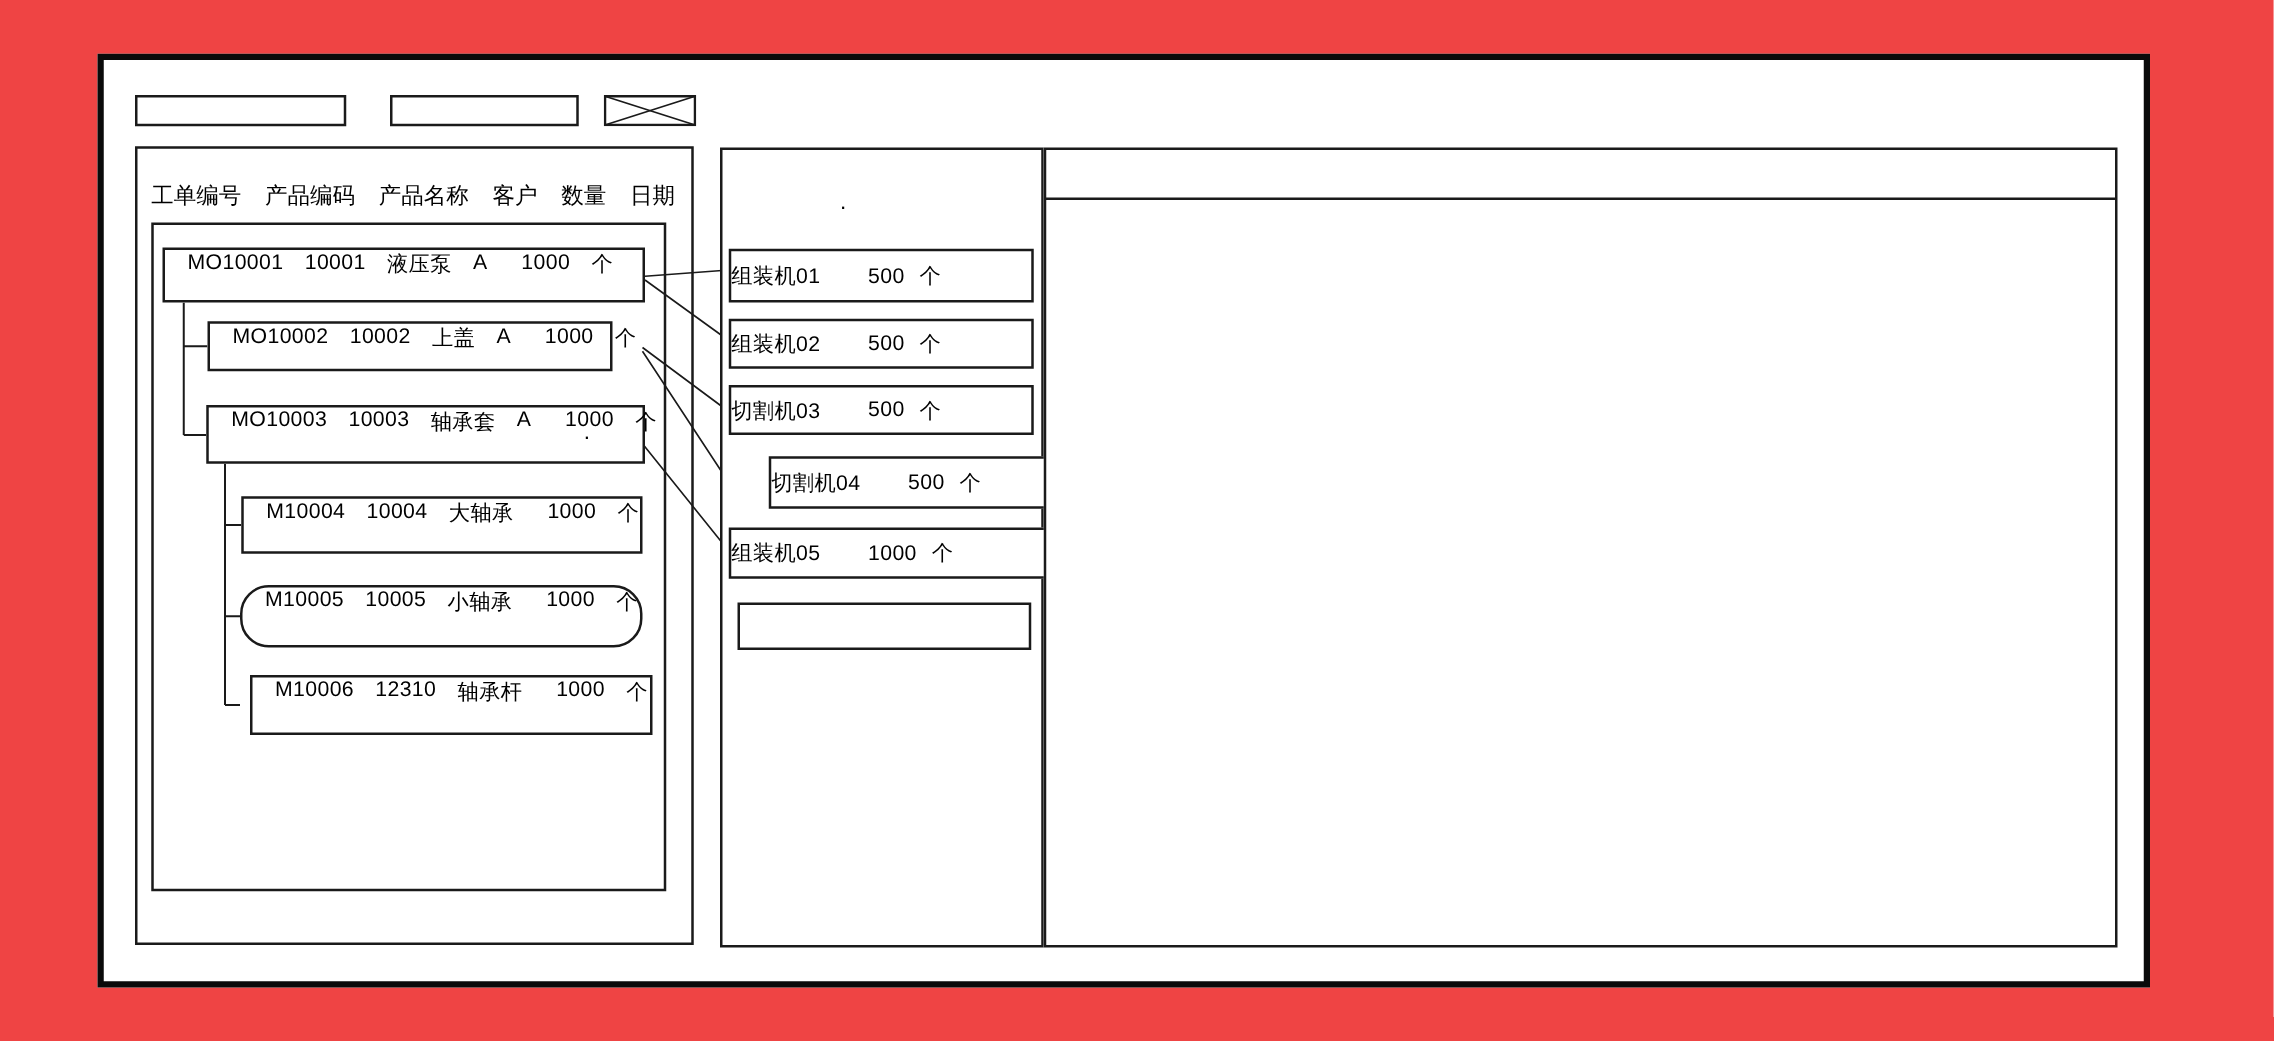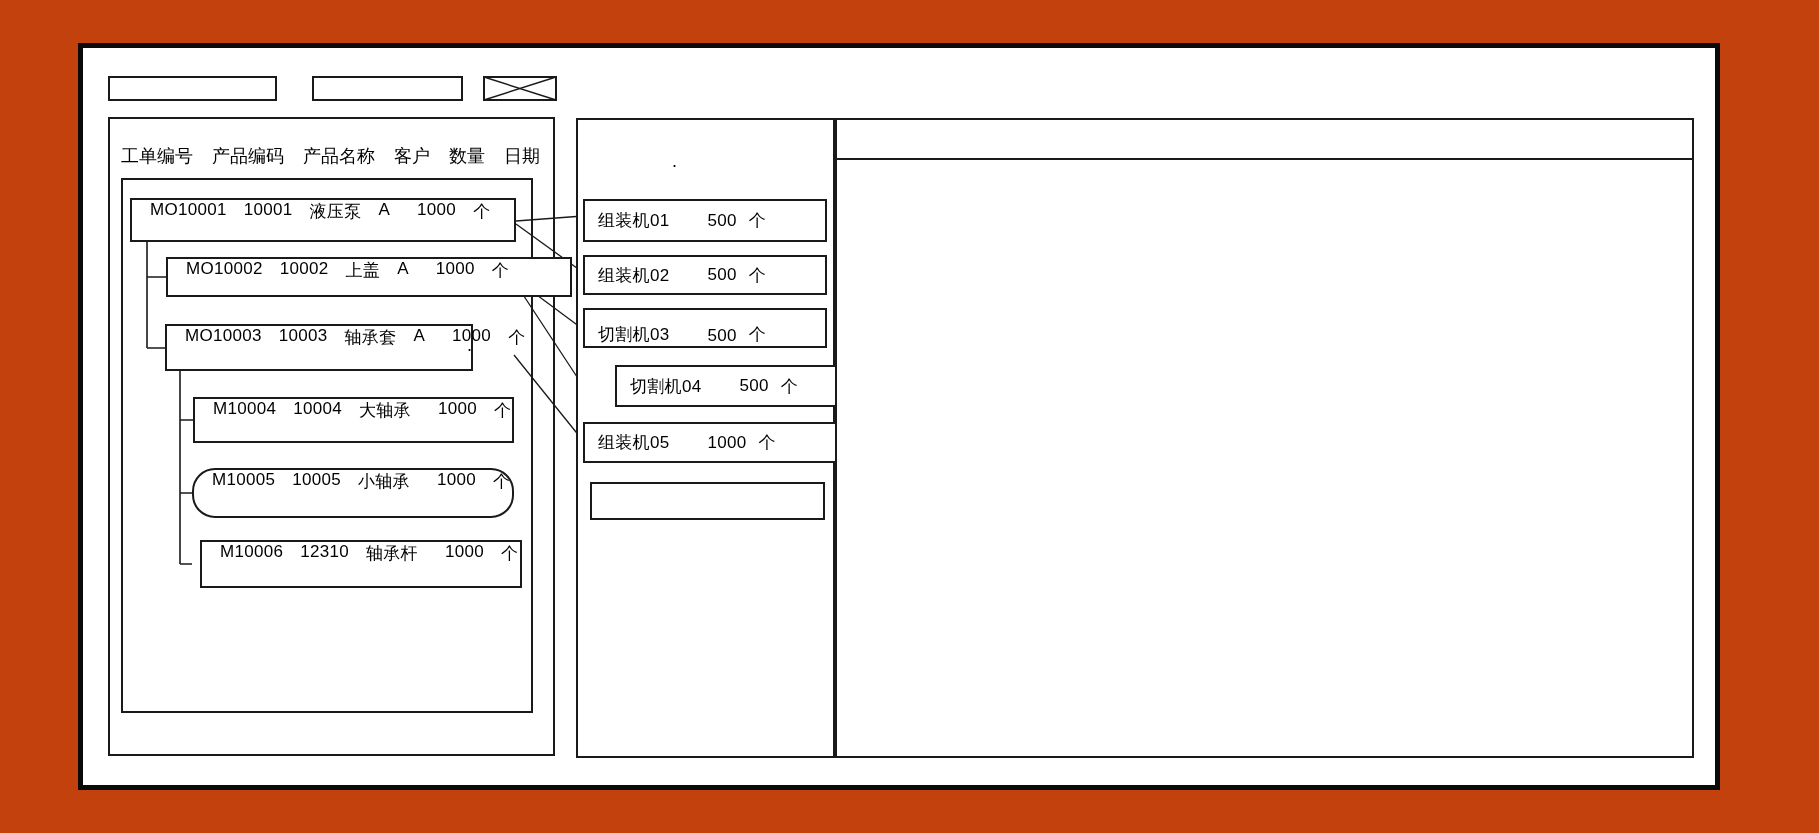--- a/index.html
+++ b/index.html
@@ -1,36 +1,36 @@
 <!DOCTYPE html>
 <html><head>
 <meta charset="utf-8">
 <style>
   html,body{margin:0;padding:0;background:#fff;}
   .page{
-    position:relative;width:1819px;height:833px;background:#c2410c;
+    position:relative;width:1819px;height:833px;background:#ef4444;
     font-family:"Liberation Sans","DejaVu Sans",sans-serif;color:#000;
     overflow:hidden;
   }
   .abs{position:absolute;box-sizing:border-box;}
   .frame{border:5px solid #0a0a0a;background:#fff;}
   .panel{border:2px solid #1a1a1a;background:#fff;}
   .inbox{border:2px solid #1a1a1a;background:#fff;}
   .treewrap{border:2px solid #1a1a1a;background:#fff;}
   .tree-box{
     border:2px solid #1a1a1a;background:#fff;
     display:flex;white-space:nowrap;
     gap:17px;padding-left:18px;font-size:17px;letter-spacing:.3px;
   }
   .tree-box span:empty{display:none;}
   .tree-box .qty{margin-left:10px;}
   .machine-box{
     border:2px solid #1a1a1a;background:#fff;
     display:flex;align-items:center;white-space:nowrap;
-    gap:12px;padding-left:13px;font-size:17px;letter-spacing:.3px;
+    gap:12px;font-size:17px;letter-spacing:.3px;
   }
   .machine-box .mqty{margin-left:26px;}
   .cols{display:flex;gap:19px;font-size:18px;white-space:nowrap;align-items:center;}
   .divline{border-top:2px solid #1a1a1a;height:0;}
   svg.overlay{position:absolute;left:0;top:0;pointer-events:none;}
   .dot{font-size:18px;line-height:10px;}
 </style>
 </head>
 <body>
 
@@ -74,29 +74,29 @@
   </svg>
 
   <div class="abs tree-box" style="left:130px;top:198px;width:386px;height:44px;">
     <span>MO10001</span>
     <span>10001</span>
     <span>液压泵</span>
     <span>A</span>
     <span class="qty">1000</span>
     <span>个</span>
   </div>
-  <div class="abs tree-box" style="left:166px;top:257px;width:406px;height:40px;">
+  <div class="abs tree-box" style="left:166px;top:257px;width:324px;height:40px;">
     <span>MO10002</span>
     <span>10002</span>
     <span>上盖</span>
     <span>A</span>
     <span class="qty">1000</span>
     <span>个</span>
   </div>
-  <div class="abs tree-box" style="left:165px;top:324px;width:308px;height:47px;">
+  <div class="abs tree-box" style="left:165px;top:324px;width:351px;height:47px;">
     <span>MO10003</span>
     <span>10003</span>
     <span>轴承套</span>
     <span>A</span>
     <span class="qty">1000</span>
     <span>个</span>
   </div>
   <div class="abs tree-box" style="left:193px;top:397px;width:321px;height:46px;">
     <span>M10004</span>
     <span>10004</span>
@@ -130,21 +130,21 @@
   <div class="abs machine-box" style="left:583px;top:199px;width:244px;height:43px;">
     <span>组装机01</span>
     <span class="mqty">500</span>
     <span>个</span>
   </div>
   <div class="abs machine-box" style="left:583px;top:255px;width:244px;height:40px;">
     <span>组装机02</span>
     <span class="mqty">500</span>
     <span>个</span>
   </div>
-  <div class="abs machine-box" style="left:583px;top:308px;width:244px;height:40px;align-items:flex-end;">
+  <div class="abs machine-box" style="left:583px;top:308px;width:244px;height:40px;">
     <span>切割机03</span>
     <span class="mqty">500</span>
     <span>个</span>
   </div>
   <div class="abs machine-box" style="left:583px;top:365px;width:244px;height:42px;margin-left:32px;">
     <span>切割机04</span>
     <span class="mqty">500</span>
     <span>个</span>
   </div>
   <div class="abs machine-box" style="left:583px;top:422px;width:268px;height:41px;">

